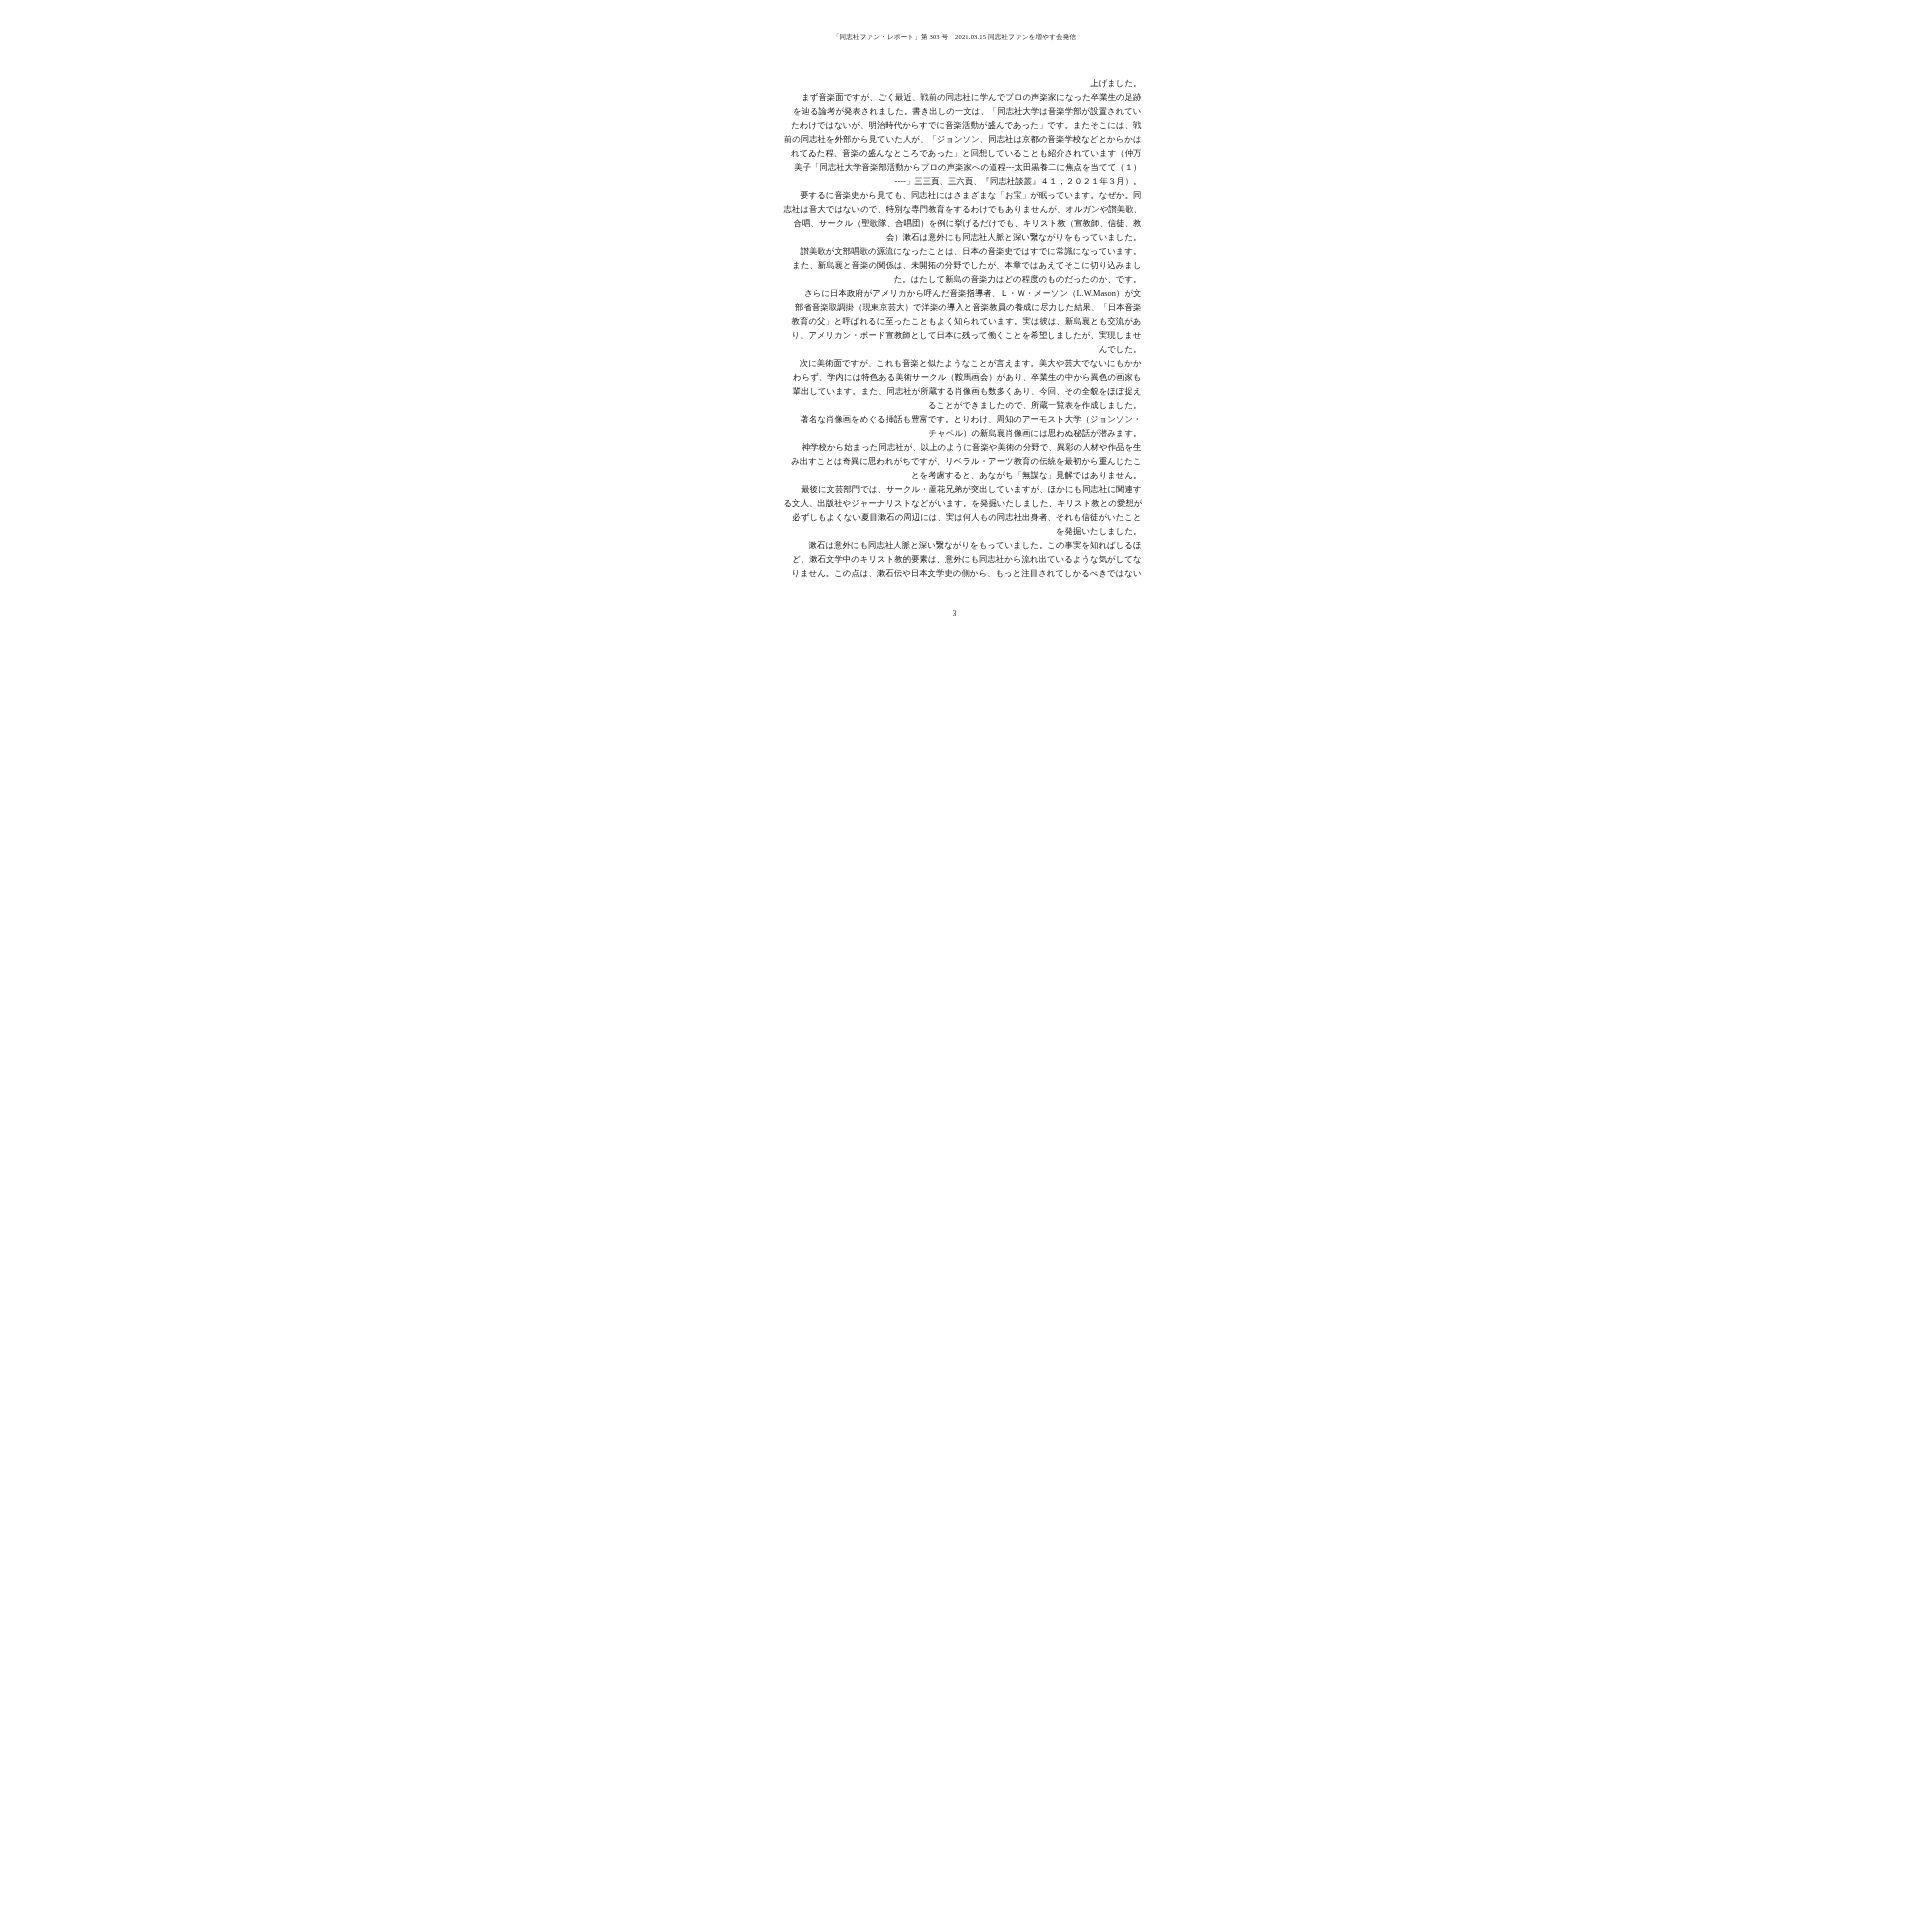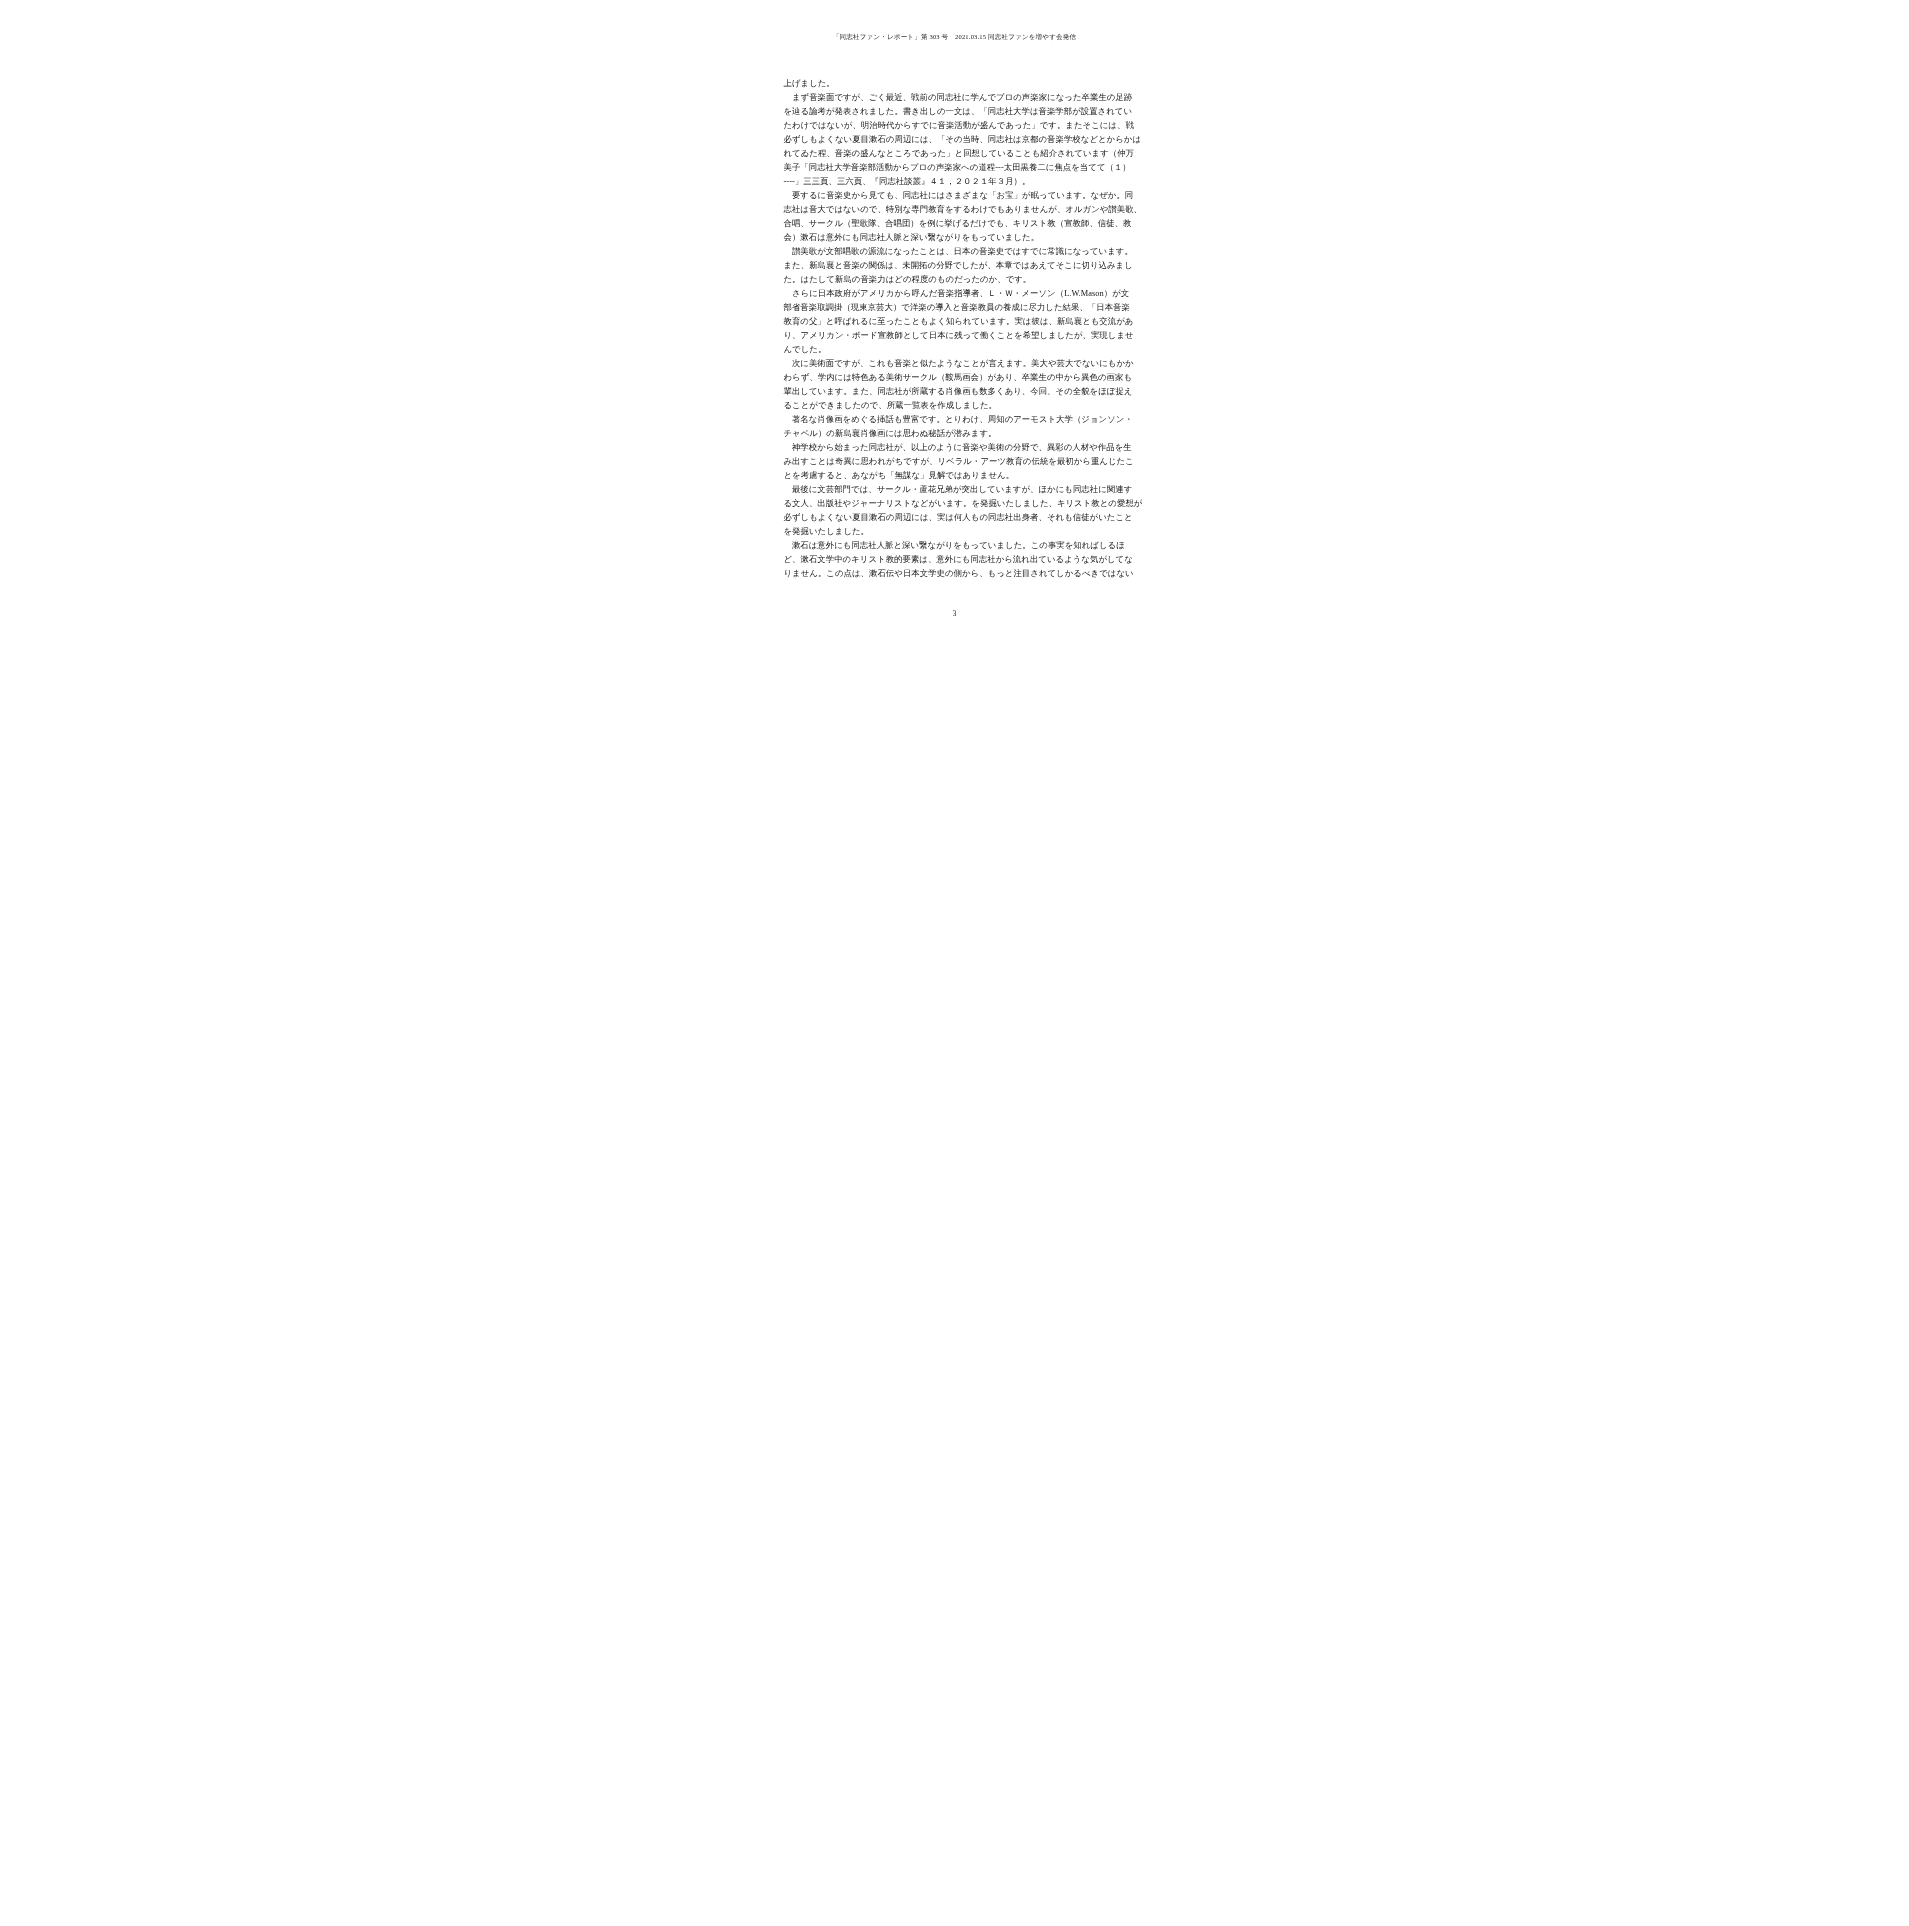--- a/index.html
+++ b/index.html
@@ -26,20 +26,21 @@
     font-size: 6.5px;
     letter-spacing: 0.2px;
     white-space: pre;
     color: #161616;
   }
   .body-block {
     position: absolute;
     top: 77px;
     left: 68px;
     width: 358px;
+    text-align: right;
   }
   .line {
     height: 14px;
     line-height: 14px;
     font-size: 8.4px;
     letter-spacing: 0.04px;
     white-space: pre;
     color: #121212;
   }
   .page-number {
@@ -57,21 +58,21 @@
 
 <div class="page">
 
   <div class="running-header">「同志社ファン・レポート」第 303 号　2021.03.15 同志社ファンを増やす会発信</div>
 
   <div class="body-block">
     <div class="line">上げました。</div>
     <div class="line">　まず音楽面ですが、ごく最近、戦前の同志社に学んでプロの声楽家になった卒業生の足跡</div>
     <div class="line">を辿る論考が発表されました。書き出しの一文は、「同志社大学は音楽学部が設置されてい</div>
     <div class="line">たわけではないが、明治時代からすでに音楽活動が盛んであった」です。またそこには、戦</div>
-    <div class="line">必ずしもよくない夏目漱石の周辺には、「その当時、同志社は京都の音楽学校などとからかは</div>
+    <div class="line">前の同志社を外部から見ていた人が、「ジョンソン、同志社は京都の音楽学校などとからかは</div>
     <div class="line">れてゐた程、音楽の盛んなところであった」と回想していることも紹介されています（仲万</div>
     <div class="line">美子「同志社大学音楽部活動からプロの声楽家への道程---太田黒養二に焦点を当てて（１）</div>
     <div class="line">----」三三頁、三六頁、『同志社談叢』４１，２０２１年３月）。</div>
     <div class="line">　要するに音楽史から見ても、同志社にはさまざまな「お宝」が眠っています。なぜか。同</div>
     <div class="line">志社は音大ではないので、特別な専門教育をするわけでもありませんが、オルガンや讃美歌、</div>
     <div class="line">合唱、サークル（聖歌隊、合唱団）を例に挙げるだけでも、キリスト教（宣教師、信徒、教</div>
     <div class="line">会）漱石は意外にも同志社人脈と深い繋ながりをもっていました。</div>
     <div class="line">　讃美歌が文部唱歌の源流になったことは、日本の音楽史ではすでに常識になっています。</div>
     <div class="line">また、新島襄と音楽の関係は、未開拓の分野でしたが、本章ではあえてそこに切り込みまし</div>
     <div class="line">た。はたして新島の音楽力はどの程度のものだったのか、です。</div>

